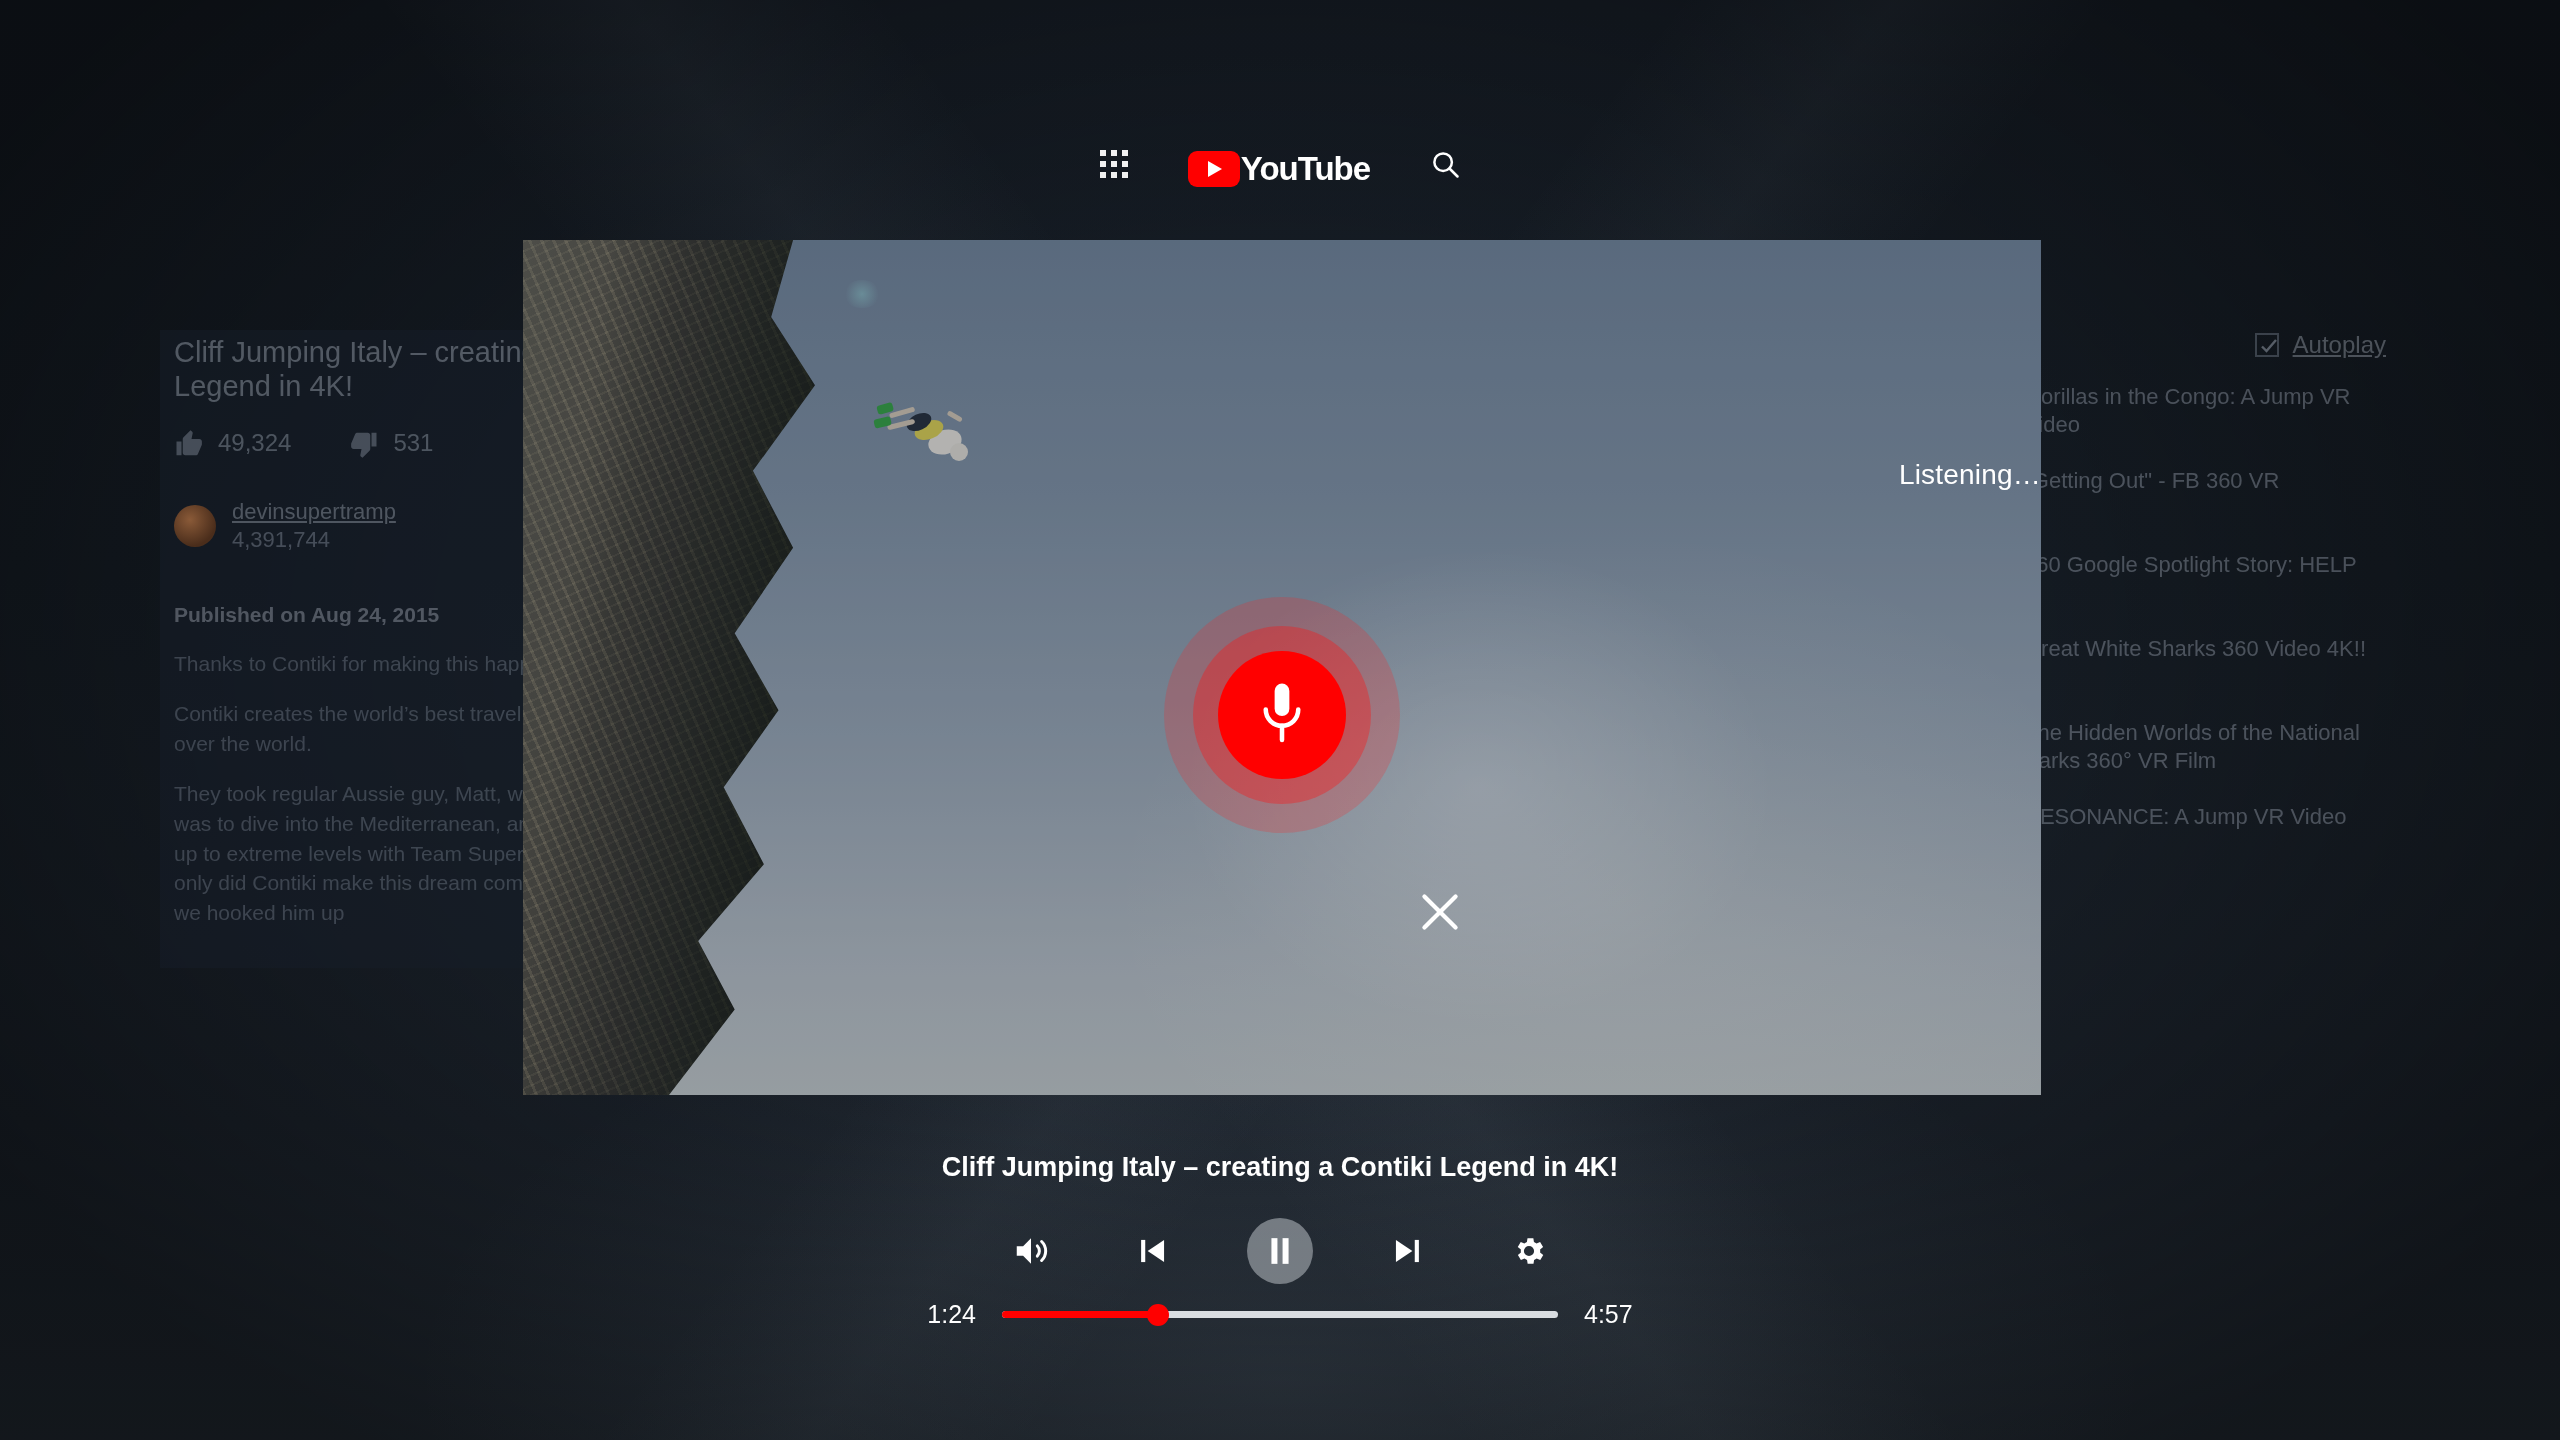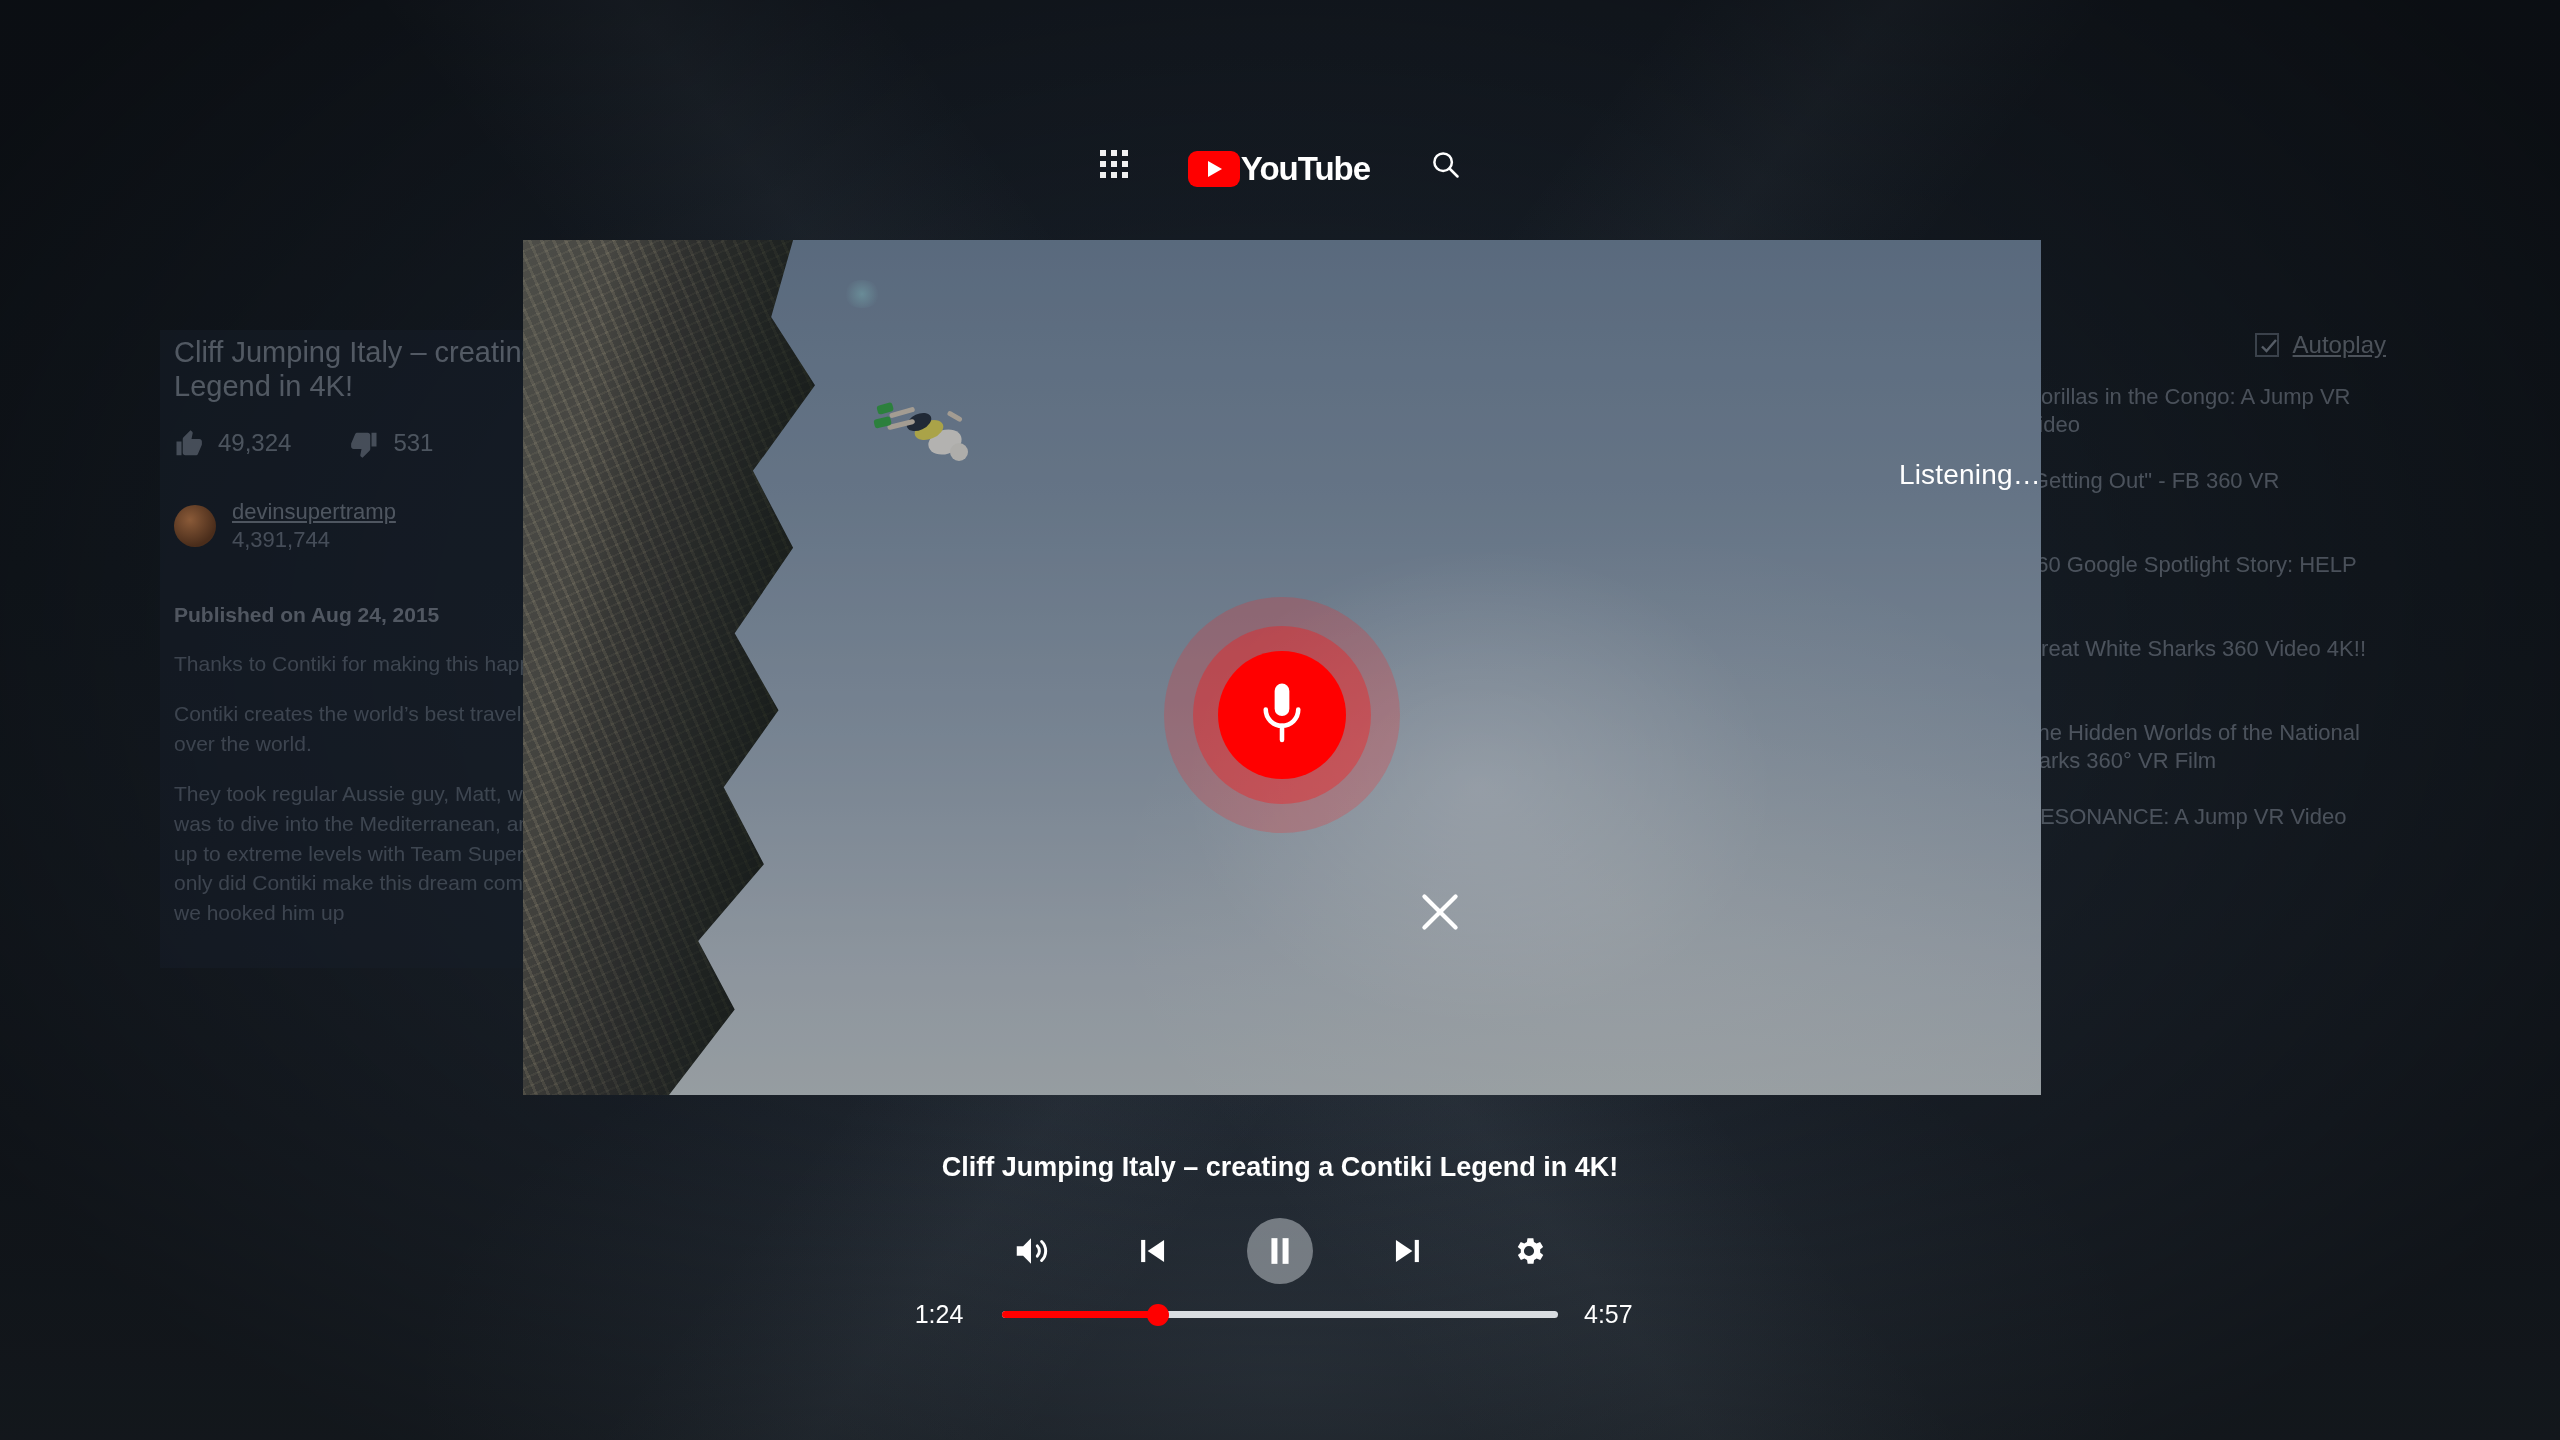--- a/index.html
+++ b/index.html
@@ -167,21 +167,21 @@
     display:flex; align-items:center; justify-content:center; gap:66px;
   }
   .ctl{ width:56px;height:56px; display:flex;align-items:center;justify-content:center; cursor:pointer; }
   #pause-btn{ width:66px;height:66px;border-radius:50%;background:rgba(230,235,240,.42);
               display:flex;align-items:center;justify-content:center; cursor:pointer;}
   #seek-row{
     position:absolute; top:1300px; left:0; width:100%; z-index:6;
     display:flex; align-items:center; justify-content:center; gap:26px;
   }
   .tcode{ color:#ffffff; font-size:25px; min-width:74px; }
-  #tcur{ text-align:center; }
+  #tcur{ text-align:right; }
   #tdur{ text-align:left; }
   #seekbar{ position:relative; width:556px; height:7px; background:#d9dde1; border-radius:4px; }
   #seekfill{ position:absolute; left:0; top:0; height:7px; background:#ff0000; border-radius:4px; }
   #seekknob{ position:absolute; top:50%; width:22px;height:22px;border-radius:50%;
              background:#ff0000; transform:translate(-50%,-50%); cursor:pointer; }
 </style>
 </head>
 <body>
 
 <div id="bg-layer"></div>

